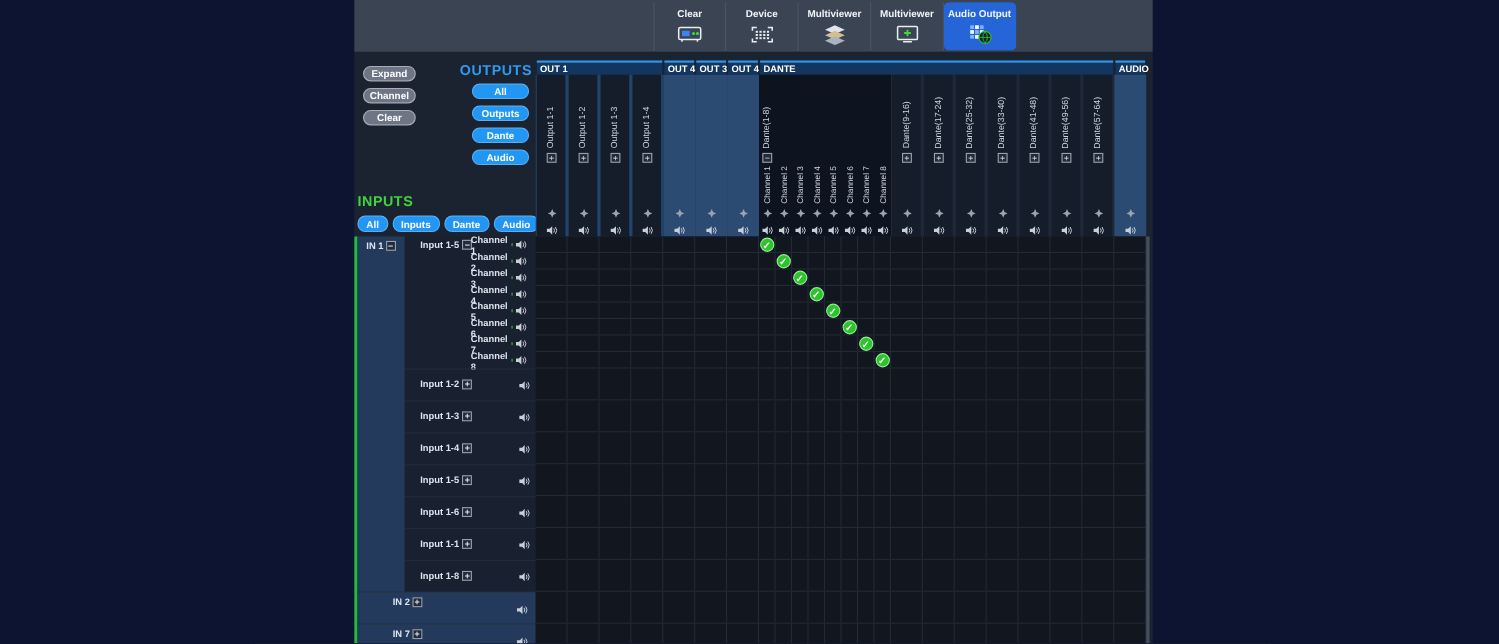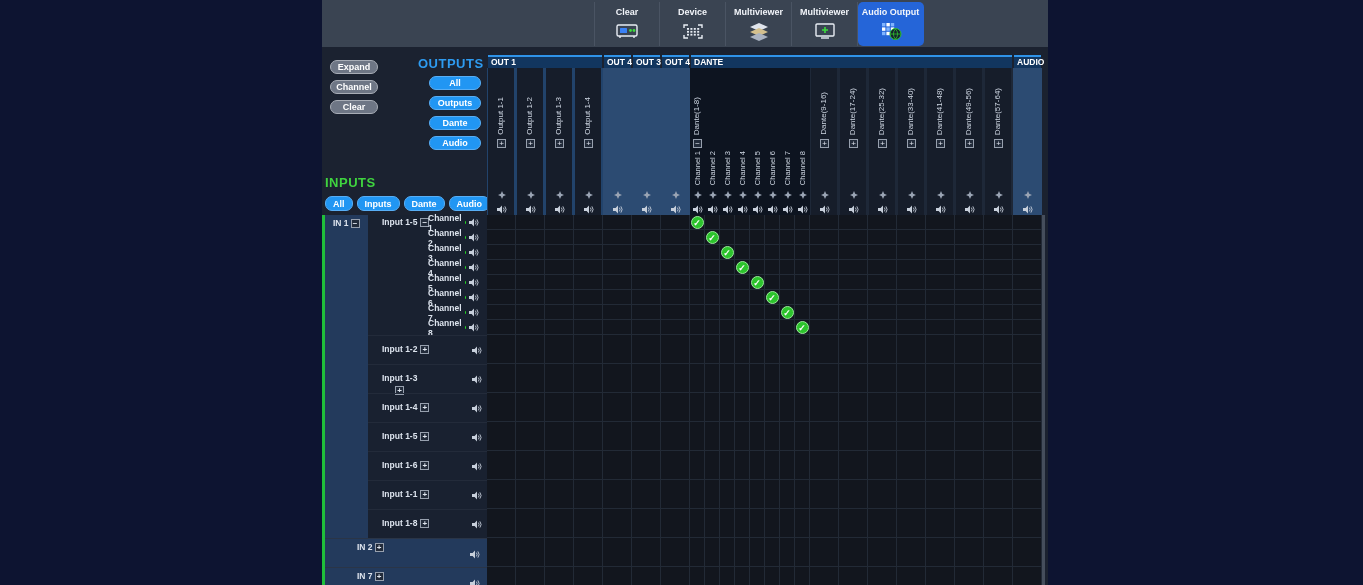--- a/index.html
+++ b/index.html
@@ -572,21 +572,21 @@
               <span class="xbox" style="position: static;">+</span>
             </div>
             <div class="speaker" style="position: absolute; right: 5px; top: 10px;">
               <svg width="10" height="9" viewBox="0 0 10 9">
                 <polygon points="0,3 2.6,3 5,0.6 5,8.4 2.6,6 0,6" fill="#c7cfdb"></polygon>
                 <path d="M6.4 2.6 q1.4 1.9 0 3.8 M7.9 1.4 q2.4 3.1 0 6.2" stroke="#c7cfdb" stroke-width="0.9" fill="none"></path>
               </svg>
             </div>
           </div>
           <div class="rowline smallrow-sep" style="left: 0px; top: 149px; width: 119px; height: 29px;">
-            <div class="rowline" style="left: 14px; top: 8px; gap: 3px; flex-direction: column;">
+            <div class="rowline" style="left: 14px; top: 8px; gap: 3px;">
               <span>Input 1-3</span>
               <span class="xbox" style="position: static;">+</span>
             </div>
             <div class="speaker" style="position: absolute; right: 5px; top: 10px;">
               <svg width="10" height="9" viewBox="0 0 10 9">
                 <polygon points="0,3 2.6,3 5,0.6 5,8.4 2.6,6 0,6" fill="#c7cfdb"></polygon>
                 <path d="M6.4 2.6 q1.4 1.9 0 3.8 M7.9 1.4 q2.4 3.1 0 6.2" stroke="#c7cfdb" stroke-width="0.9" fill="none"></path>
               </svg>
             </div>
           </div>

